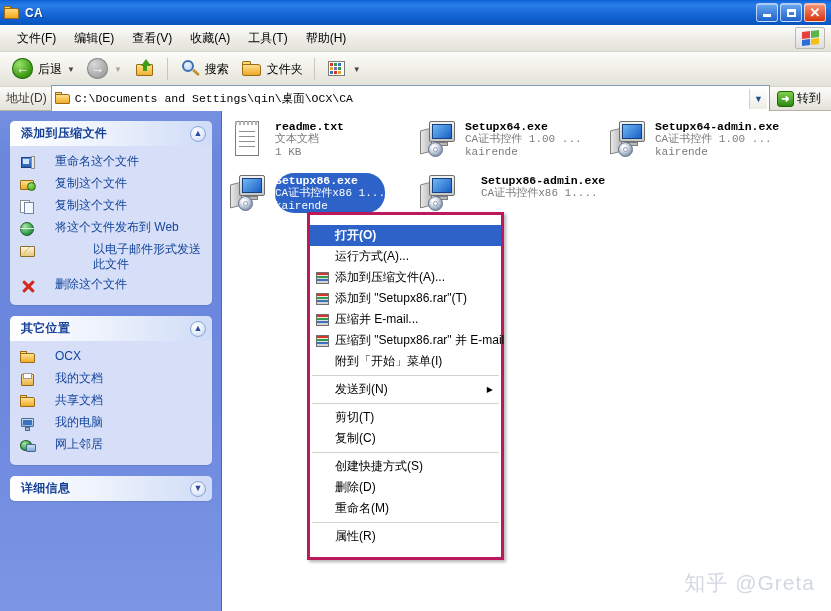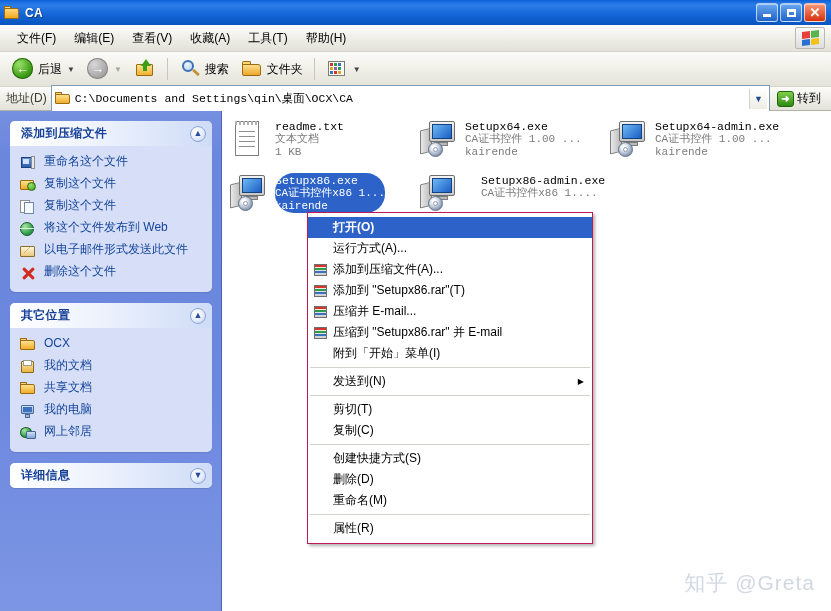--- a/index.html
+++ b/index.html
@@ -115,21 +115,21 @@
   .panel { background:#d6dff7; border-radius:5px; margin-bottom:11px; overflow:hidden;
            box-shadow:0 1px 1px rgba(0,0,0,.10); }
   .panel-head { height:25px; display:flex; align-items:center; padding:0 6px 0 11px;
                 background:linear-gradient(90deg,#ffffff 0%,#eef3fd 42%,#cfdcf7 100%); }
   .panel-title { font-size:12px; font-weight:bold; color:#143f97; letter-spacing:.3px; }
   .chev { margin-left:auto; width:16px; height:16px; border-radius:50%;
           background:radial-gradient(circle at 35% 30%,#ffffff,#e2eafb 60%,#b9c9ec);
           border:1px solid #8ca4d8; display:flex; align-items:center; justify-content:center;
           color:#2a4d9b; font-size:9px; line-height:1; }
   .panel-body { padding:6px 8px 8px 10px; }
-  .prow { display:flex; align-items:flex-start; gap:7px; padding:2px 0 3px 0; }
+  .prow { display:flex; align-items:flex-start; gap:18px; padding:2px 0 3px 0; }
   .prow .plabel { font-size:12px; color:#14449b; line-height:15px; }
   .pico { width:17px; height:16px; flex:0 0 17px; position:relative; margin-top:1px; }
 
   
   .i-rename .r-b { position:absolute; left:1px; top:2px;width:12px;height:11px;background:linear-gradient(180deg,#5b8fe0,#2b5fb0);border:1px solid #1d3f7d;}
   .i-rename .r-w { position:absolute; left:3px; top:4px;width:6px;height:5px;background:#cfe2ff;}
   .i-rename .r-p { position:absolute; left:11px; top:1px;width:4px;height:13px;background:#e8e8e8;border:1px solid #8d8d8d;}
   .i-move .m-b { position:absolute; left:0; top:3px;width:14px;height:10px;background:linear-gradient(180deg,#ffe28f,#eeab27);border:1px solid #9c6a10;border-radius:1px;}
   .i-move .m-a { position:absolute; left:7px; top:5px;width:9px;height:9px;border-radius:50%;
     background:radial-gradient(circle at 35% 30%,#9ae26a,#3f9c16);border:1px solid #2a6b11;}
@@ -153,21 +153,21 @@
   .i-pc .p-st { position:absolute; left:5px; top:11px;width:5px;height:4px;background:#9fb6cf;border:1px solid #4a6c96;}
   .i-net .n-g { position:absolute; left:0; top:2px;width:12px;height:11px;border-radius:50%;
     background:radial-gradient(circle at 33% 28%,#a8e7a0,#2f9c4a 65%,#1a6b2e);border:1px solid #16592a;}
   .i-net .n-m { position:absolute; left:6px; top:6px;width:10px;height:8px;background:linear-gradient(180deg,#cfe0f5,#7fa6d6);border:1px solid #44658e;border-radius:1px;}
 
   
   .content { flex:1; background:#fff; position:relative; overflow:hidden; }
   .files { position:absolute; inset:0; padding:8px 0 0 6px; }
   .file { position:absolute; display:flex; gap:7px; align-items:flex-start; width:196px; }
   .file .finfo { padding-top:1px; min-width:0; }
-  .fname { font-family:"Liberation Mono", monospace; font-size:11.5px; color:#000; line-height:13px; white-space:nowrap; }
+  .fname { font-family:"Liberation Mono", monospace; font-size:11.5px; color:#000; line-height:13px; white-space:nowrap;font-weight:bold; }
   .fmeta { font-family:"Liberation Mono", monospace; font-size:11px; color:#7b7b7b; line-height:13px; white-space:nowrap; }
   .file.selected .finfo { background:#2d63c8;border-radius:19px; }
   .file.selected .fname, .file.selected .fmeta { color:#fff; }
 
   
   .bigico { width:40px; height:40px; flex:0 0 40px; position:relative; }
   .txt-ico .t-p { position:absolute; left:7px; top:2px; width:24px; height:35px; background:#fff; border:1px solid #7d7d7d; }
   .txt-ico .t-sp { position:absolute; left:7px; top:2px; width:24px; height:4px;
     background:repeating-linear-gradient(90deg,#b0b0b0 0 2px,transparent 2px 4px); }
   .txt-ico .t-l { position:absolute; left:11px; width:16px; height:1px; background:#8f8f8f; }
@@ -176,23 +176,23 @@
   .pc-ico .m-mon { position:absolute; left:11px; top:2px; width:26px; height:21px;
     background:linear-gradient(180deg,#f2f2f2,#c7c7c7); border:1px solid #6f6f6f; border-radius:2px; }
   .pc-ico .m-scr { position:absolute; left:14px; top:5px; width:20px; height:15px;
     background:linear-gradient(135deg,#6fb8f5,#1a5fc4); border:1px solid #15427f; }
   .pc-ico .m-base { position:absolute; left:18px; top:23px; width:12px; height:4px; background:#b9b9b9; border:1px solid #7d7d7d; }
   .pc-ico .m-cd { position:absolute; left:10px; top:23px; width:15px; height:15px; border-radius:50%;
     background:radial-gradient(circle at 38% 34%,#fff 12%,#cfd7e4 38%,#8c9db5 70%,#6d7f99); border:1px solid #5f6f86; }
   .pc-ico .m-cdh { position:absolute; left:15px; top:28px; width:5px; height:5px; border-radius:50%; background:#fff; border:1px solid #8b9ab0; }
 
   
-  .ctxmenu { position:absolute; left:307px; top:212px; width:286px;
-             background:#ffffff; border:1px solid #be185d;
-             box-shadow:2px 2px 3px rgba(0,0,0,.30); padding:4px 0; z-index:40; }
+  .ctxmenu { position:absolute; left:307px; top:212px; width:197px;
+             background:#ffffff; border:3px solid #be185d;
+             box-shadow:2px 2px 3px rgba(0,0,0,.30); padding:10px 0; z-index:40; }
   .ctxitem { height:21px; display:flex; align-items:center; padding:0 8px 0 4px; font-size:12px; color:#000; position:relative; }
   .ctxitem .cico { width:18px; flex:0 0 18px; height:16px; position:relative; margin-right:3px; }
   .ctxitem .ctext { white-space:nowrap; }
   .ctxitem.bold .ctext { font-weight:bold; }
   .ctxitem.hl { background:#2d63c8; color:#fff; }
   .ctxitem.hl .ctext { color:#fff; }
   .ctxsep { height:1px; background:#d3d3cd; margin:3px 2px 3px 2px; }
   .submark { margin-left:auto; font-size:8px; color:#000; }
   .rar .rb { position:absolute; left:2px; top:2px; width:13px; height:12px;
     background:linear-gradient(180deg,#f2f2f2,#cfcfcf); border:1px solid #6f6f6f; }
@@ -355,21 +355,21 @@
                 <i class="w-g"></i>
                 <i class="w-l1"></i>
               </span>
             <span class="plabel">将这个文件发布到 Web</span>
           </div>
           <div class="prow">
             <span class="pico i-mail">
                 <i class="e-b"></i>
                 <i class="e-f"></i>
               </span>
-            <span class="plabel" style="max-width:150px; white-space:normal;">以电子邮件形式发送此文件</span>
+            <span class="plabel" style="max-width:150px; white-space:normal;margin-left:38px;">以电子邮件形式发送此文件</span>
           </div>
           <div class="prow">
             <span class="pico i-del">
                 <i class="x1"></i>
                 <i class="x2"></i>
               </span>
             <span class="plabel">删除这个文件</span>
           </div>
         </div>
       </div>

